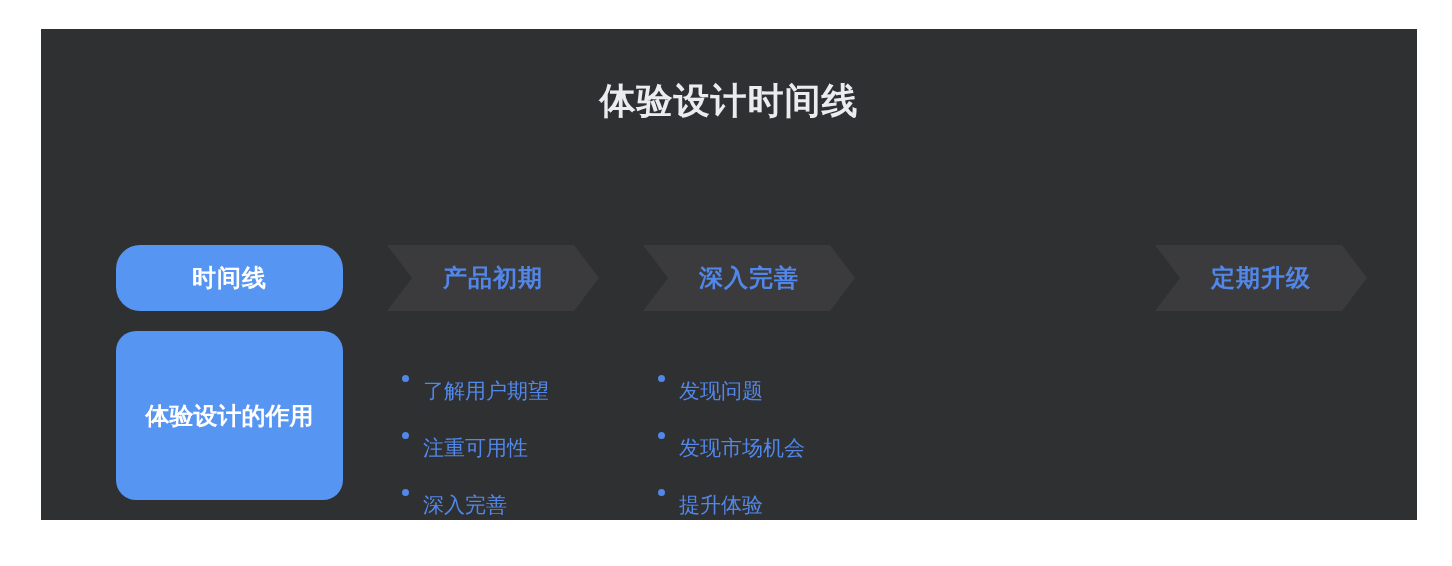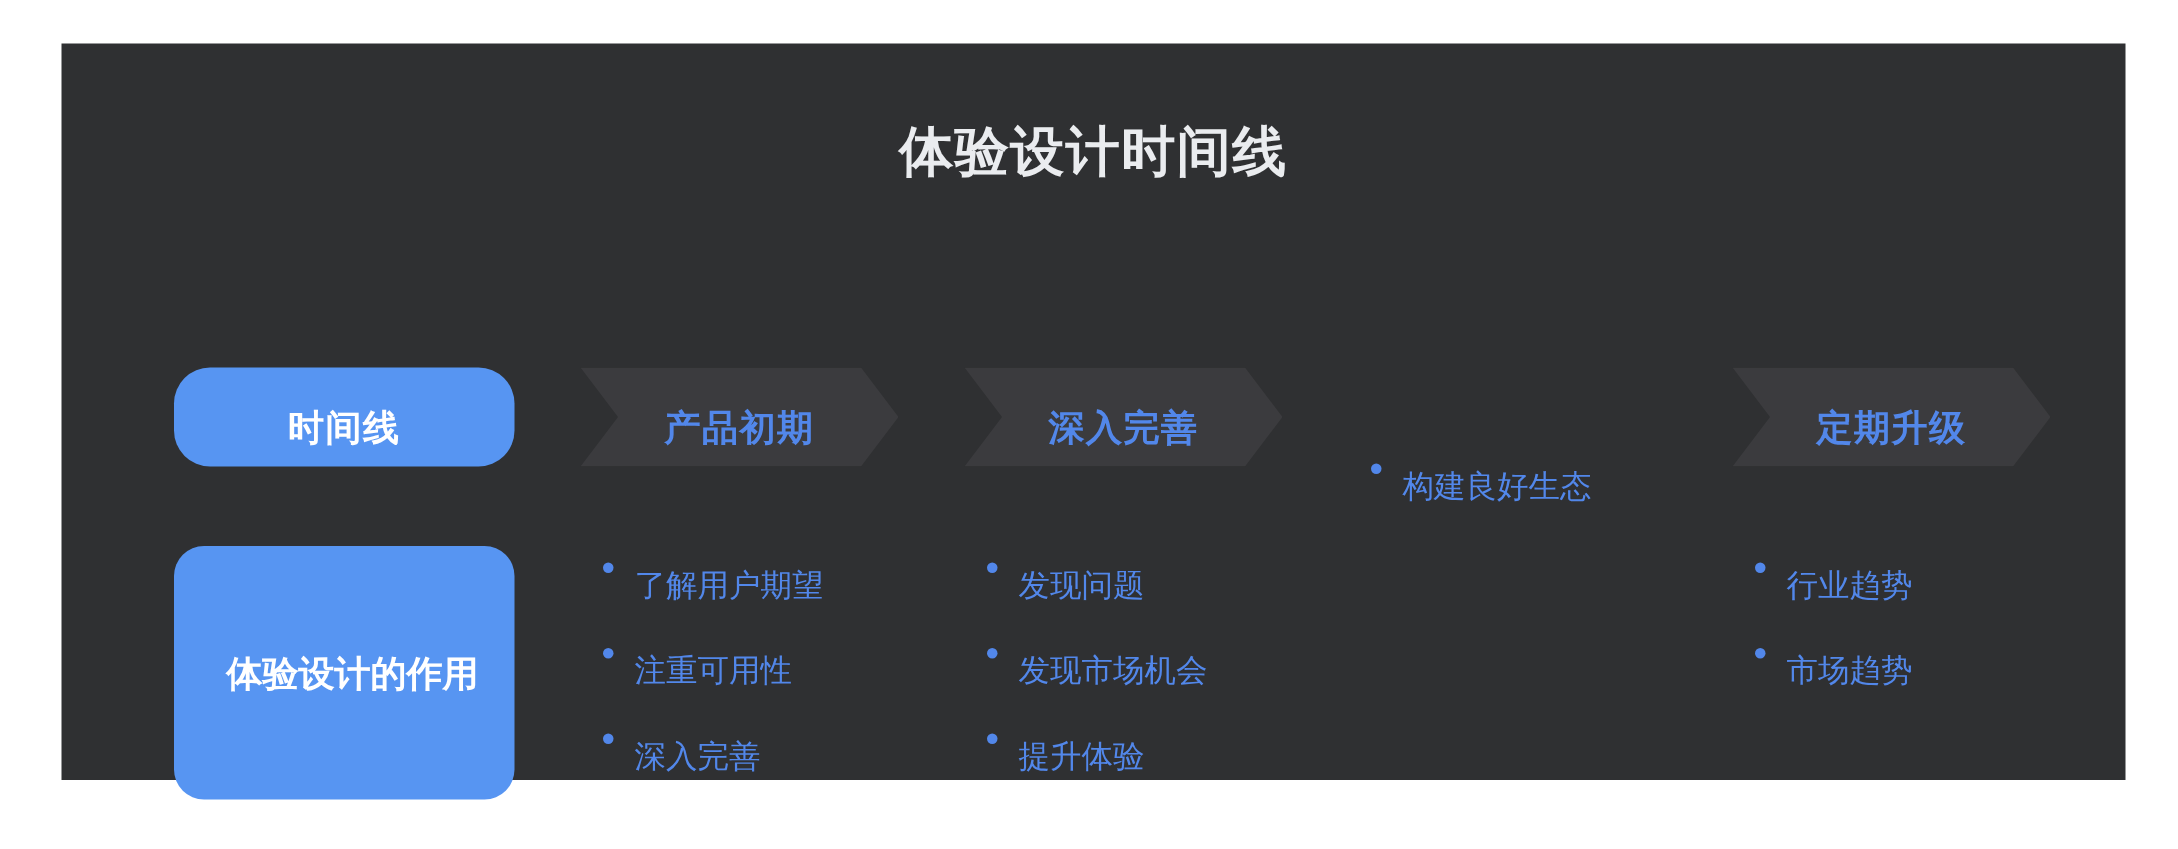--- a/index.html
+++ b/index.html
@@ -38,20 +38,21 @@
     padding-left: 51px;
     margin-top: 83px;
     align-items: flex-start;
   }
   .column { display: flex; flex-direction: column; }
   .lead-column { width: 251px; }
   .stage-column { width: 236px; }
   .shape {
     height: 66px;
     display: flex;
+    align-items: center;
     justify-content: center;
     flex: none;
   }
   .pill {
     background: var(--accent-blue);
     border-radius: 24px;
   }
   .pill span {
     color: var(--label-white);
     font-size: 24px;
@@ -62,27 +63,27 @@
     background: var(--chevron-bg);
     clip-path: polygon(0 0, calc(100% - 25px) 0, 100% 50%, calc(100% - 25px) 100%, 0 100%, 25px 50%);
   }
   .chevron span {
     color: var(--text-blue);
     font-size: 24px;
     font-weight: bold;
     letter-spacing: 1px;
   }
   .role-box {
-    margin-top: 53px;
+    margin-top: 20px;
     height: 169px;
     border-radius: 20px;
     background: var(--accent-blue);
     display: flex;
     align-items: center;
-    justify-content: flex-end;
+    justify-content: center;
   }
   .role-box span {
     color: var(--label-white);
     font-size: 24px;
     font-weight: bold;
   }
   ul.points {
     list-style: none;
     margin-top: 36px;
     padding: 15px 0 0 14px;
@@ -137,27 +138,22 @@
     </div>
     <ul class="points">
           <li>发现问题</li>
           <li>发现市场机会</li>
           <li>提升体验</li>
         </ul>
   </div>
 
   <div class="column stage-column">
     <ul class="points">
-          <li>构建良好生态</li>
         </ul>
   </div>
 
   <div class="column stage-column">
     <div class="shape chevron">
       <span>定期升级</span>
     </div>
-    <ul class="points">
-          <li>行业趋势</li>
-          <li>市场趋势</li>
-        </ul>
   </div>
 </div>
 </div>
 
 </body></html>

